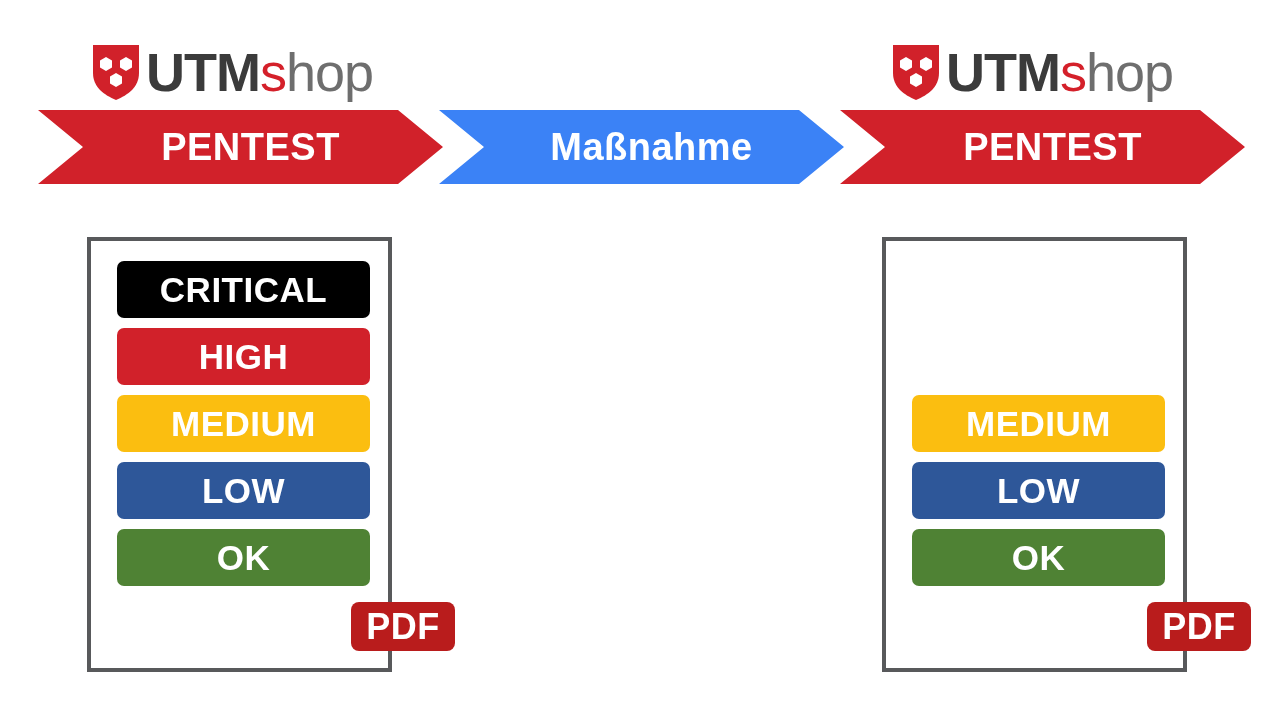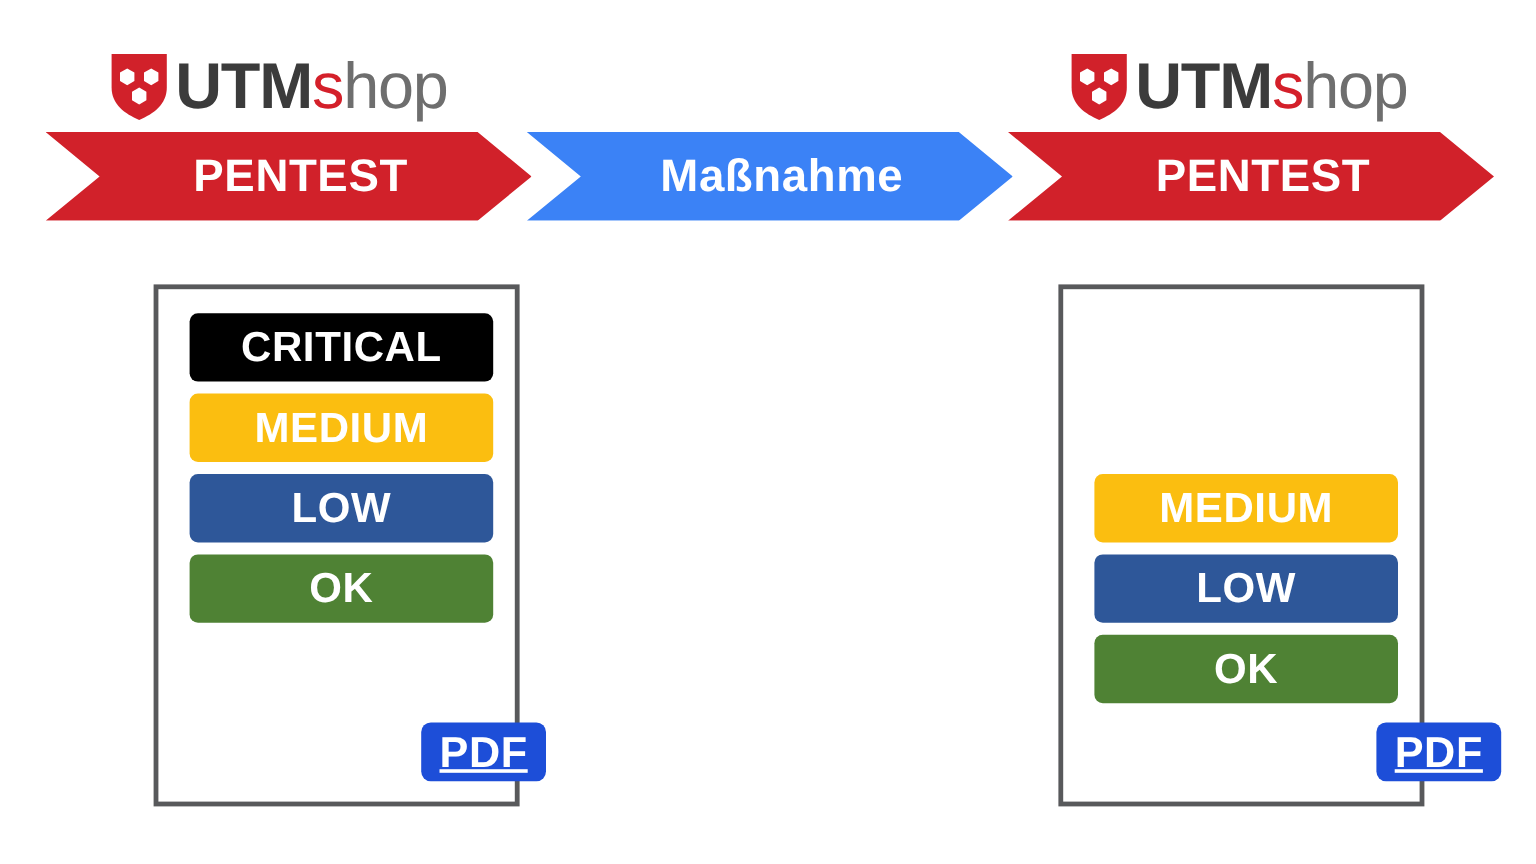--- a/index.html
+++ b/index.html
@@ -77,21 +77,21 @@
   
   .doc {
     position: absolute;
     top: 237px;
     width: 297px;
     height: 427px;
     border: 4px solid #58595b;
     background: #ffffff;
     box-sizing: content-box;
   }
-  .doc-left  { left: 87px; margin-left: 41px; }
+  .doc-left  { left: 87px; }
   .doc-right { left: 882px; }
 
   .badge-stack {
     position: absolute;
     left: 26px;
     width: 253px;
     display: flex;
     flex-direction: column;
     gap: 10px;
   }
@@ -109,30 +109,29 @@
     font-size: 35px;
     letter-spacing: 0.5px;
     box-sizing: border-box;
   }
 
   
   .pdf-tag {
     position: absolute;
     width: 104px;
     height: 49px;
-    background: #1d4ed8;
+    background: #b91c1c;
     border-radius: 8px;
     display: flex;
     align-items: center;
     justify-content: center;
     color: #ffffff;
     font-weight: bold;
     font-size: 36px;
     letter-spacing: 0.5px;
-    text-decoration: underline;
   }
   .pdf-left  { left: 351px;  top: 602px; }
   .pdf-right { left: 1147px; top: 602px; }
 </style>
 </head>
 <body>
 
 <div class="logo logo-left">
   <svg class="logo-shield" viewBox="0 0 48 58">
     <path d="M1 2 H47 V30 C47 44 36 52 24 57 C12 52 1 44 1 30 Z" fill="#d1212a"></path>
@@ -167,20 +166,23 @@
 
 <div class="arrow arrow-pentest-2">
   <span class="arrow-label">PENTEST</span>
 </div>
 
 <div class="doc doc-left">
   <div class="badge-stack stack-left">
     <div class="badge" style="background:#000000">
       <span>CRITICAL</span>
     </div>
+    <div class="badge" style="background:#d1212a">
+      <span>HIGH</span>
+    </div>
     <div class="badge" style="background:#fbbe10">
       <span>MEDIUM</span>
     </div>
     <div class="badge" style="background:#2e5799">
       <span>LOW</span>
     </div>
     <div class="badge" style="background:#4f8234">
       <span>OK</span>
     </div>
   </div>

